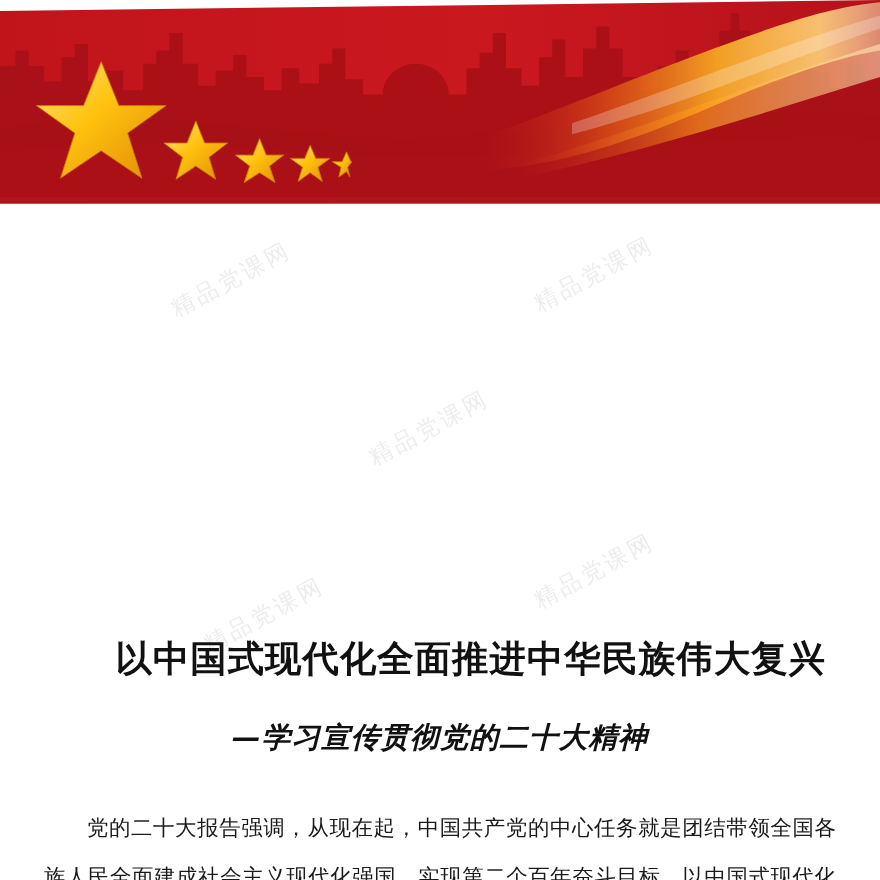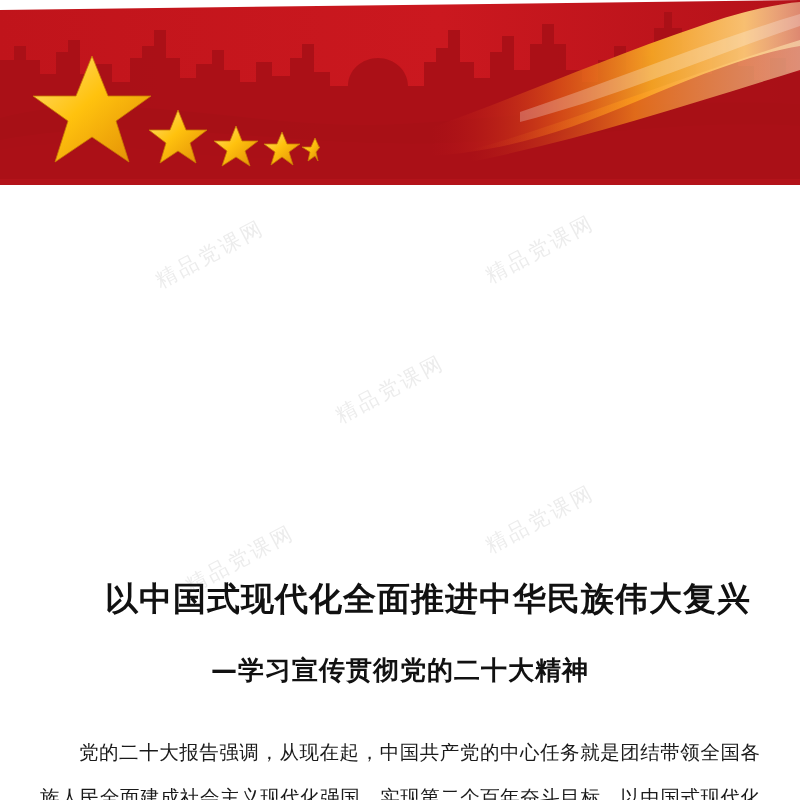--- a/index.html
+++ b/index.html
@@ -209,16 +209,16 @@
 
 <div class="wm wm1">精品党课网</div>
 <div class="wm wm2">精品党课网</div>
 <div class="wm wm3">精品党课网</div>
 <div class="wm wm4">精品党课网</div>
 <div class="wm wm5">精品党课网</div>
 
 <div class="content">
   <div class="title-main" style="top:392px;padding-left:28px;">以中国式现代化全面推进中华民族伟大复兴</div>
 
-  <div class="title-sub" style="top:468px;">—学习宣传贯彻党的二十大精神</div>
+  <div class="title-sub" style="top:468px;font-style:italic;">—学习宣传贯彻党的二十大精神</div>
 
   <div class="paragraph" style="top:545px;">党的二十大报告强调，从现在起，中国共产党的中心任务就是团结带领全国各族人民全面建成社会主义现代化强国、实现第二个百年奋斗目标，以中国式现代化全面推进中华民族伟大复兴。这指明了中国式现代化与中华民族伟大复兴之间不可隔断的关联，中国式现代化必须锚定中华民族伟大复兴这一根本目标，全面推进中华民族伟大复兴必须坚定不移走中国式现代化道路。</div>
 </div>
 
 </body></html>

